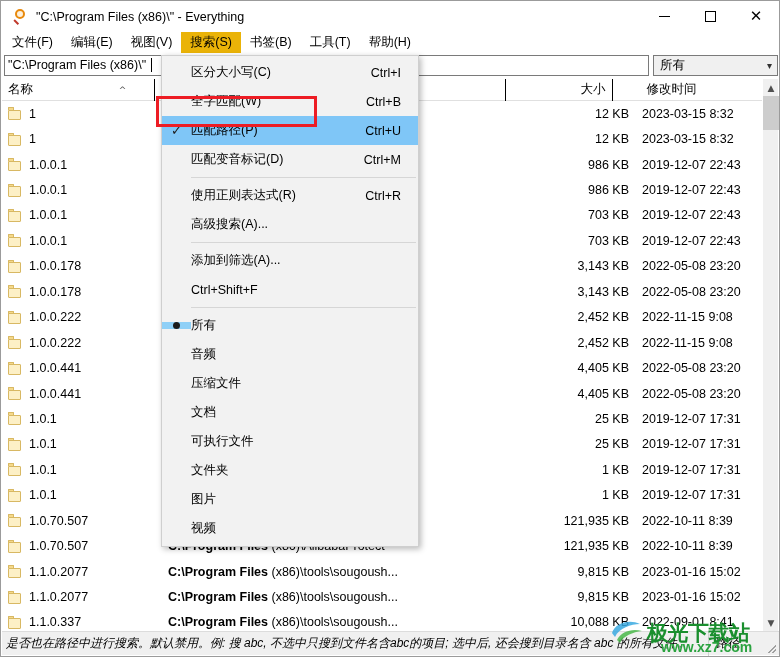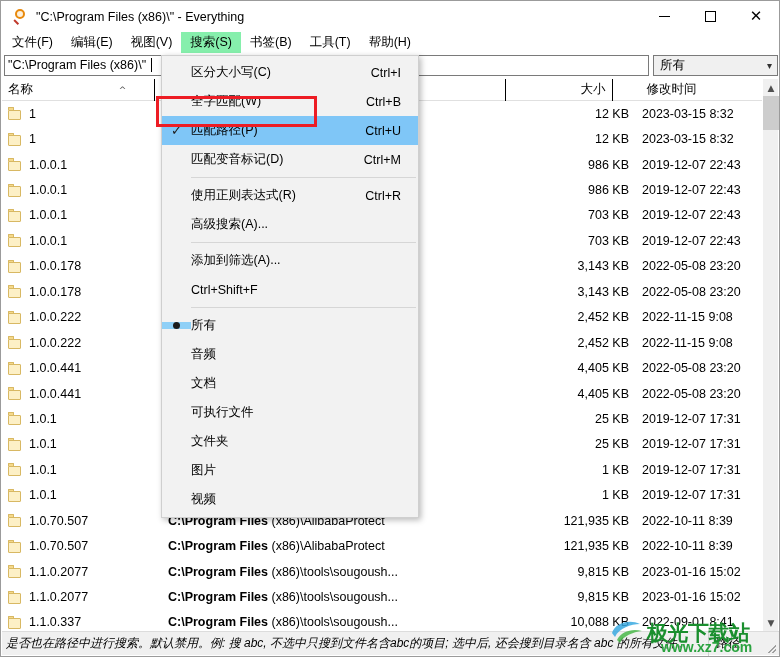--- a/index.html
+++ b/index.html
@@ -70,21 +70,21 @@
     background: #ffffff;
     display: flex; align-items: center;
     padding-left: 2px;
   }
   .menubar-item {
     font-size: 12.5px; color: #000;
     padding: 2px 9px 3px 9px;
     height: 21px; line-height: 16px;
     white-space: nowrap;
   }
-  .menubar-item.active { background: #86efac; text-align: right; }
+  .menubar-item.active { background: #eab308; text-align: right; }
 
   
   .searchrow {
     position: absolute; left: 0; top: 52px;
     width: 778px; height: 24px;
     background: #ffffff;
     display: flex; align-items: center;
   }
   .searchbox {
     margin-left: 3px;
@@ -674,20 +674,25 @@
         <div class="menu-label">所有</div>
         <div class="menu-accel"></div>
       </div>
       <div class="menu-item">
         <div class="menu-check"></div>
         <div class="menu-label">音频</div>
         <div class="menu-accel"></div>
       </div>
       <div class="menu-item">
         <div class="menu-check"></div>
+        <div class="menu-label">压缩文件</div>
+        <div class="menu-accel"></div>
+      </div>
+      <div class="menu-item">
+        <div class="menu-check"></div>
         <div class="menu-label">文档</div>
         <div class="menu-accel"></div>
       </div>
       <div class="menu-item">
         <div class="menu-check"></div>
         <div class="menu-label">可执行文件</div>
         <div class="menu-accel"></div>
       </div>
       <div class="menu-item">
         <div class="menu-check"></div>

